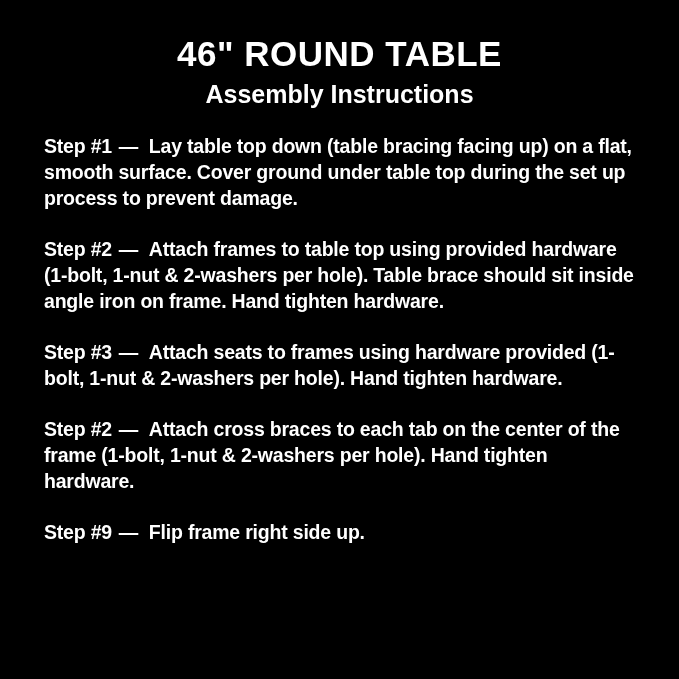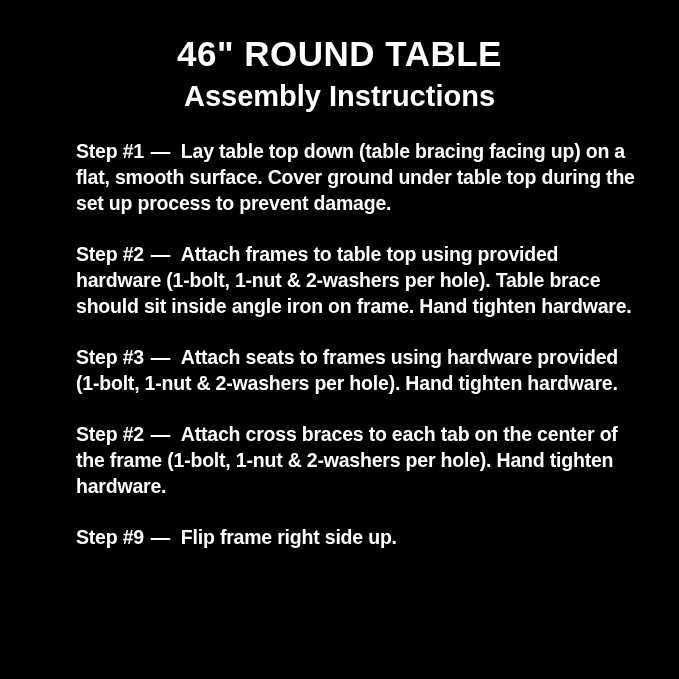--- a/index.html
+++ b/index.html
@@ -21,28 +21,27 @@
   .header {
     text-align: center;
   }
   .title {
     font-size: 35px;
     line-height: 1.05;
     letter-spacing: 0.5px;
     margin: 0;
   }
   .subtitle {
-    font-size: 29px;
+    font-size: 25px;
     line-height: 1.1;
     margin: 8px 0 0 0;
     text-align: center;
   }
   .steps {
     margin-top: 25px;
-    margin-left: 32px;
   }
   .step {
     font-size: 19.5px;
     line-height: 26px;
     letter-spacing: -0.2px;
     margin: 0 0 25px 0;
   }
   .step-dash {
     display: inline-block;
     margin: 0 0.55em 0 0.35em;

